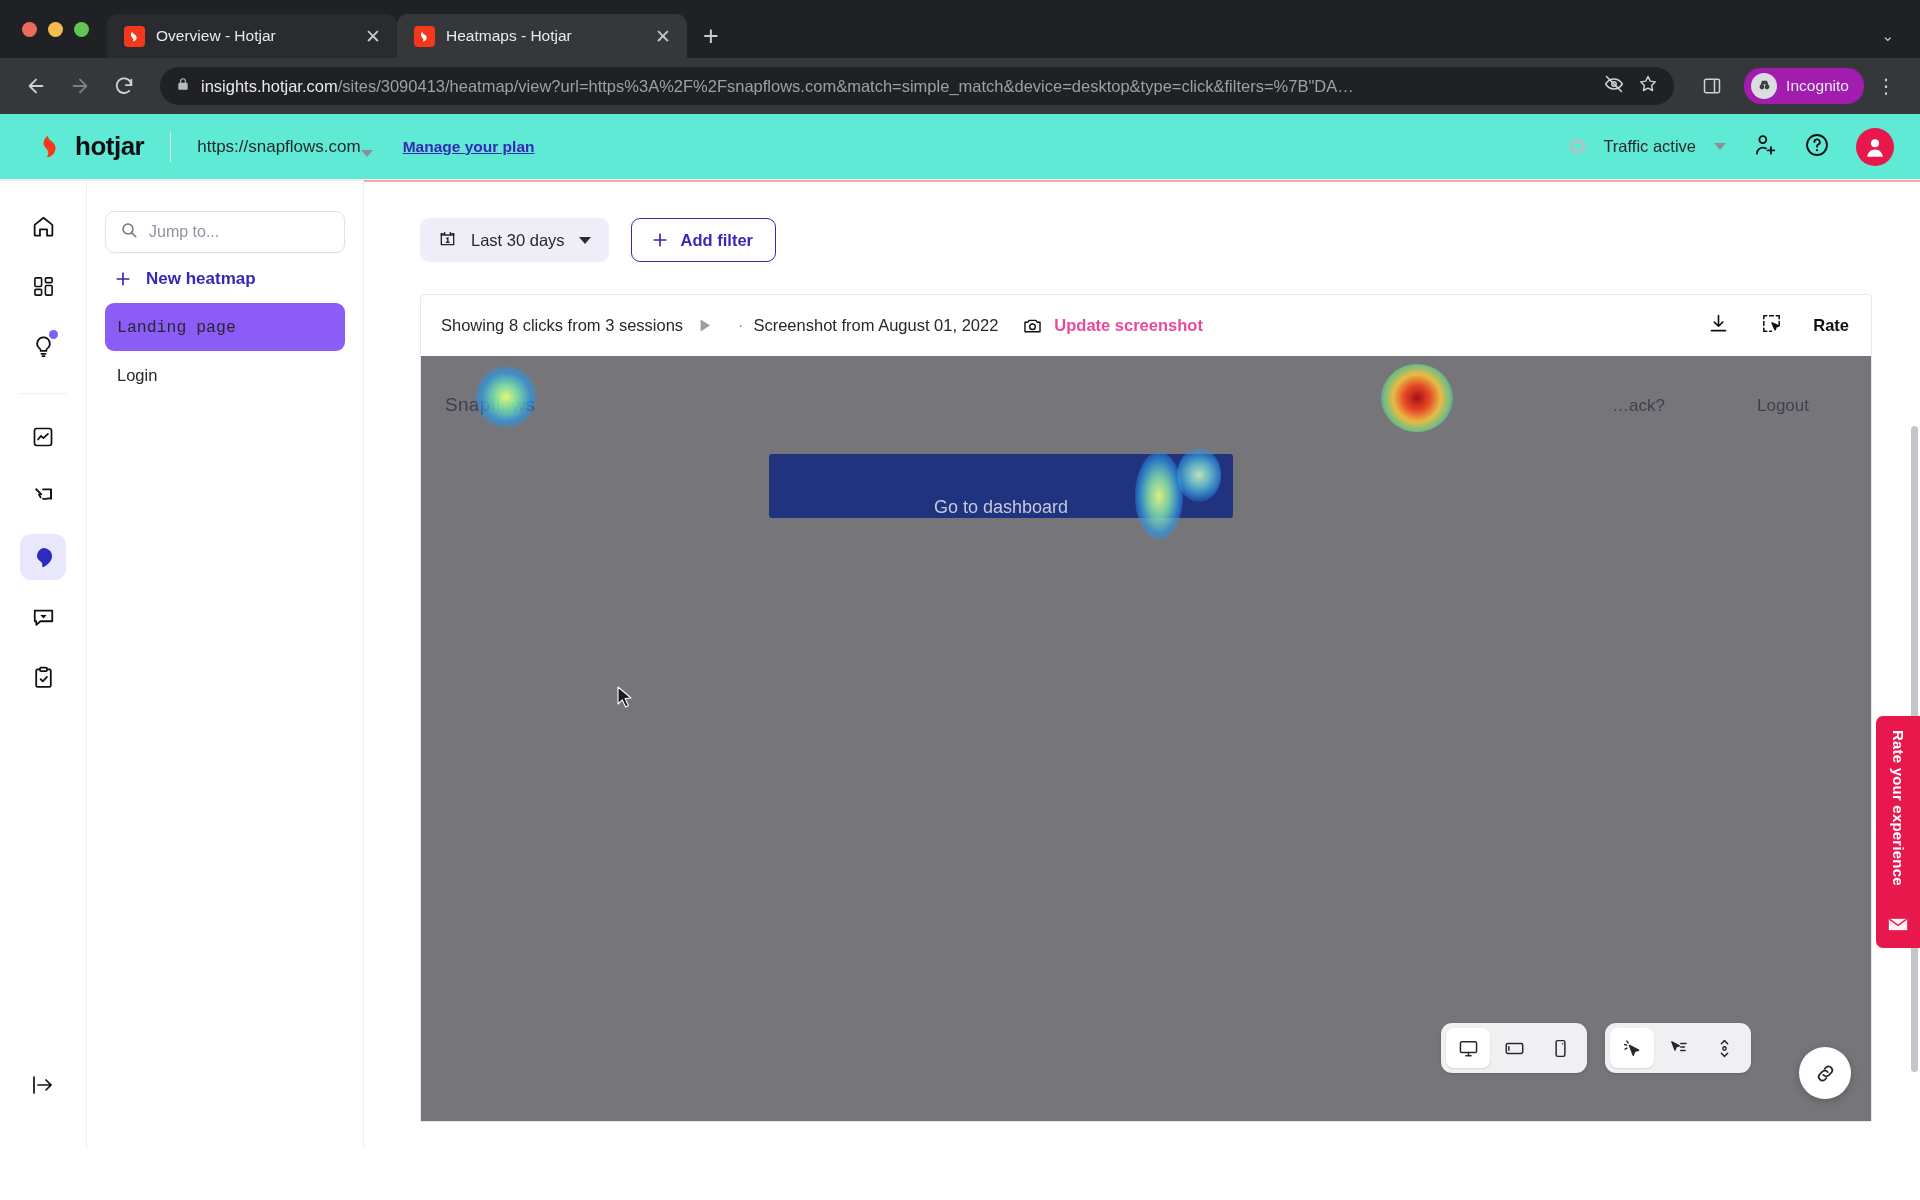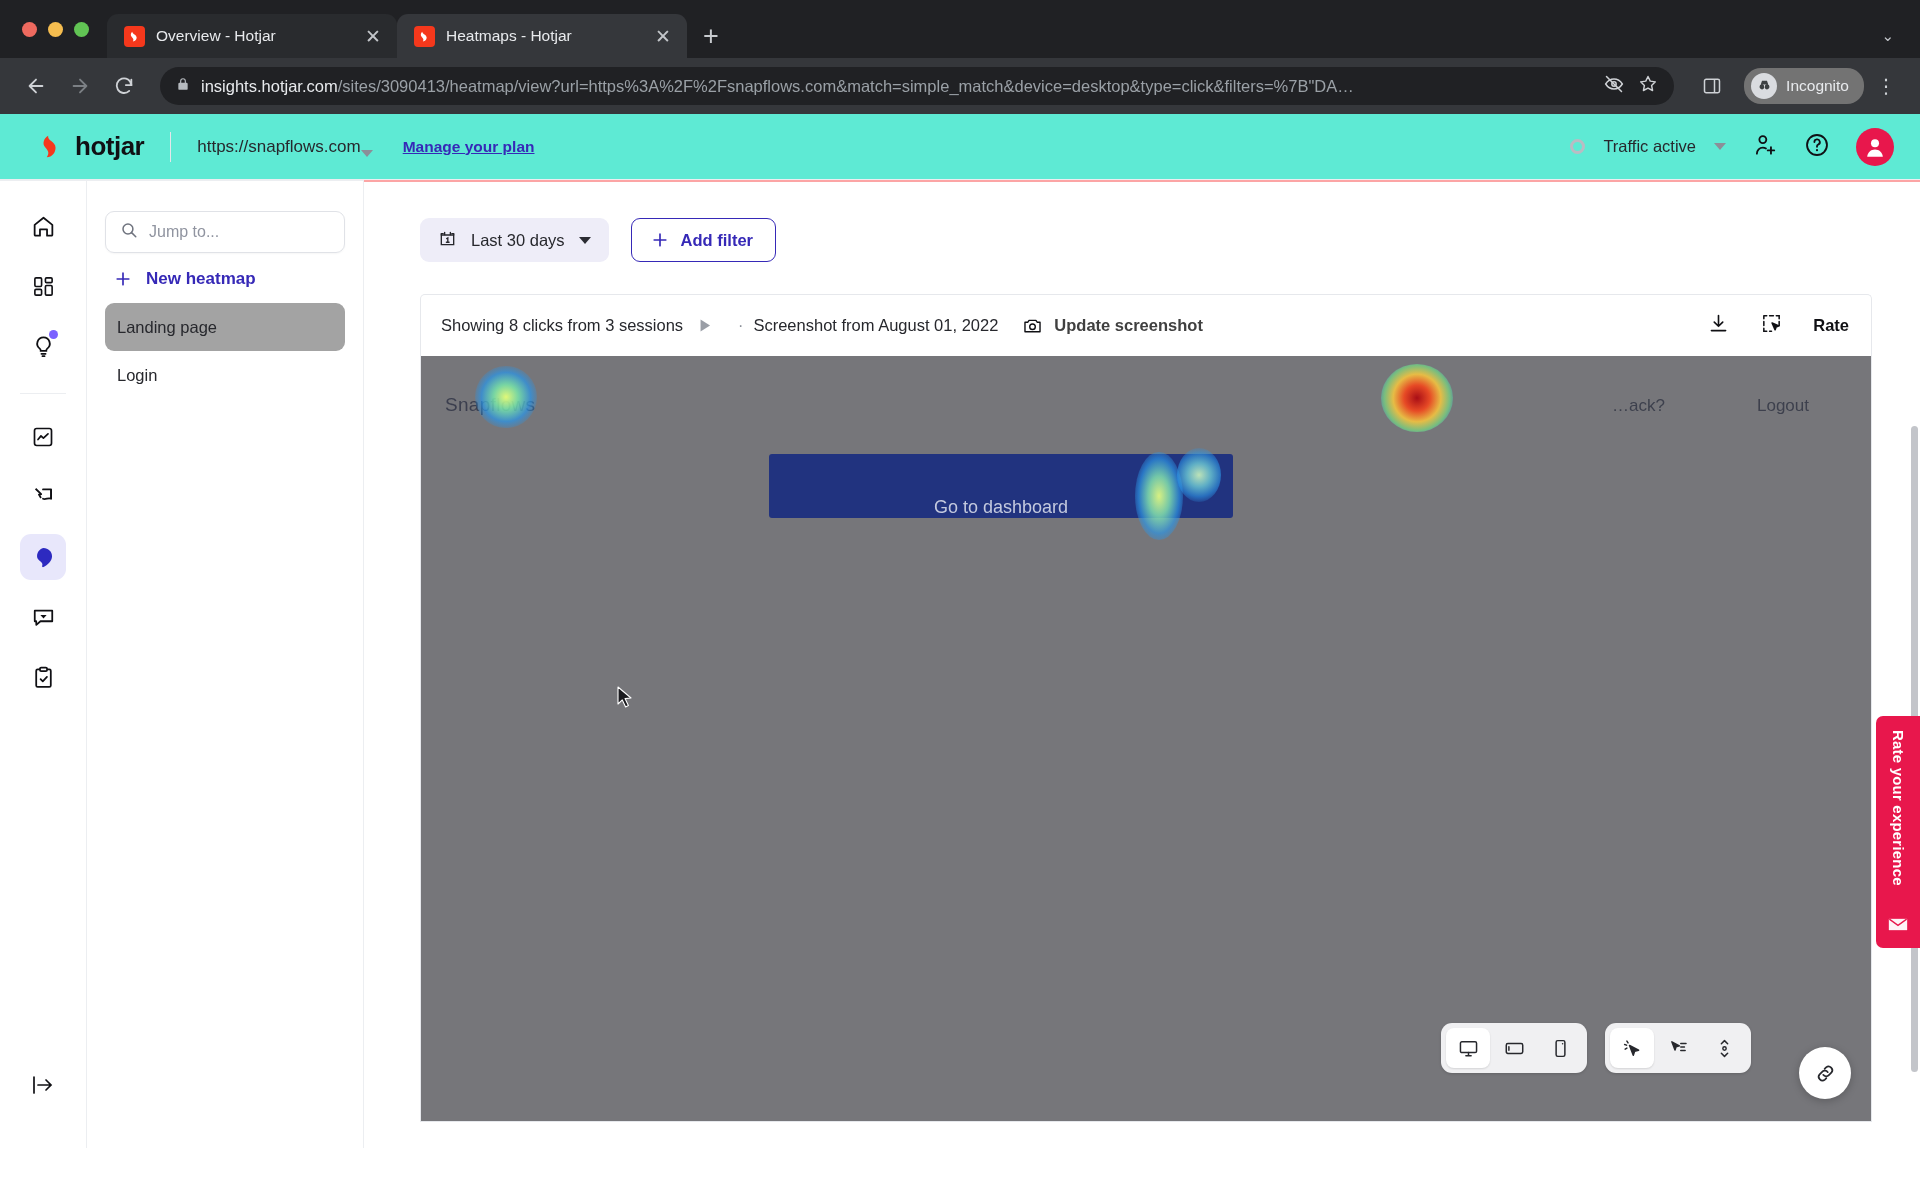--- a/index.html
+++ b/index.html
@@ -42,21 +42,21 @@
   .toolbar { height:56px; background:#35373b; display:flex; align-items:center; padding:0 16px; gap:4px; }
   .nav-btn { width:40px;height:40px;display:flex;align-items:center;justify-content:center;color:#cfd2d6; }
   .omnibox {
     flex:1; height:38px; background:#202124; border-radius:19px; margin:0 14px 0 12px;
     display:flex; align-items:center; padding:0 16px; gap:11px; overflow:hidden;
   }
   .omni-url { font-size:16.5px; color:#9aa0a6; white-space:nowrap; overflow:hidden; }
   .omni-url b { color:#e8eaed; font-weight:400; }
   .omni-icons { display:flex; align-items:center; gap:14px; margin-left:auto; flex:none; }
   .incognito {
-    display:flex;align-items:center;gap:9px; background:#737373;
+    display:flex;align-items:center;gap:9px; background:#a21caf;
     border-radius:17px; padding:5px 15px 5px 7px; margin-left:8px;
   }
   .incog-av { width:26px;height:26px;border-radius:50%;background:#dadce0;display:flex;align-items:center;justify-content:center;}
   .incognito span { color:#e8eaed; font-size:15.5px; }
   .kebab { color:#cfd2d6; font-size:20px; padding:0 8px; letter-spacing:0; }
 
   
   .page { position:absolute; top:114px; left:0; width:1920px; height:1086px; background:#fff; }
 
   .hj-header {
@@ -114,21 +114,21 @@
   }
   .searchbox .ph { font-size:16px; color:#9094a0; }
   .newheat {
     display:flex; align-items:center; gap:13px; padding:16px 10px 14px 8px;
     color:#3629b7; font-size:17px; font-weight:700;
   }
   .hm-item {
     height:48px; display:flex; align-items:center; padding:0 12px;
     border-radius:9px; font-size:16.5px; color:#27282d;
   }
-  .hm-item.selected { background:#a3a3a3; }
+  .hm-item.selected { background:#8b5cf6;font-family:Liberation Mono, monospace; }
 
   .content { flex:1; padding:36px 48px 0 56px; border-top:2px solid #fca5a5; position:relative; }
 
   .filterrow { display:flex; align-items:center; gap:22px; margin-bottom:32px; }
   .daterange {
     height:44px; background:#eeedf8; border-radius:9px; display:flex; align-items:center;
     gap:14px; padding:0 18px;
   }
   .daterange .lbl { font-size:16.5px; color:#27282d; }
   .caret-dk { width:0;height:0;border-left:6px solid transparent;border-right:6px solid transparent;border-top:7px solid #2b2c33; }
@@ -137,21 +137,21 @@
     gap:11px; padding:0 22px 0 18px; color:#3629b7; font-size:16.5px; font-weight:700;
   }
 
   .infobar {
     border:1px solid #e6e8ec; border-bottom:none; border-radius:5px 5px 0 0; background:#fff;
     height:62px; display:flex; align-items:center; padding:0 22px 0 20px; gap:0;
   }
   .info-txt { font-size:16.5px; color:#27282d; }
   .play-btn { margin:0 14px 0 12px; display:flex; align-items:center;}
   .info-sep { color:#8b8f98; margin:0 10px; font-size:16px; }
-  .upd-shot { display:flex; align-items:center; gap:11px; margin-left:24px; font-size:16.5px; font-weight:700; color:#404040; }
+  .upd-shot { display:flex; align-items:center; gap:11px; margin-left:24px; font-size:16.5px; font-weight:700; color:#ec4899; }
   .info-right { margin-left:auto; display:flex; align-items:center; gap:30px; }
   .rate-btn { font-size:16.5px; font-weight:700; color:#101014; }
 
   
   .canvas {
     position:relative; height:766px; background:#76767a; overflow:hidden;
     border:1px solid #e6e8ec; border-top:none;
   }
   .site-nav { position:absolute; top:28px; left:0; right:0; height:44px; }
   .site-logo { position:absolute; left:24px; top:10px; font-size:19px; color:#2b2f42; opacity:.78; letter-spacing:.3px;}

